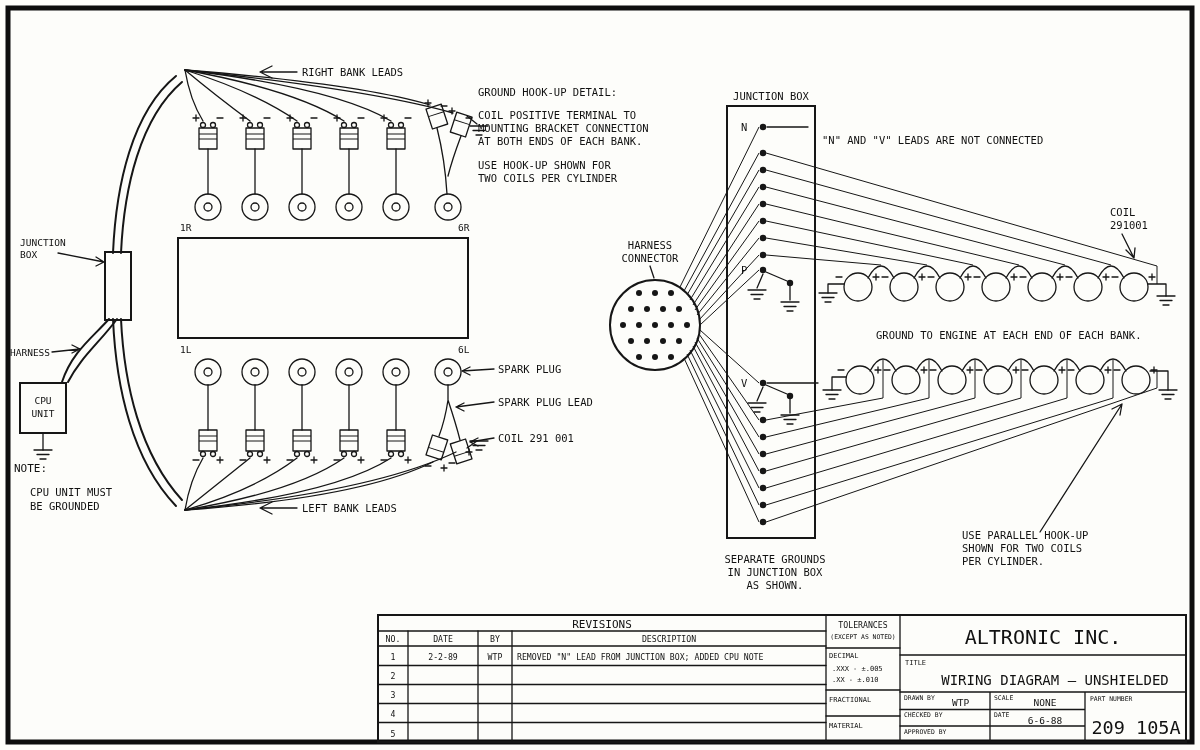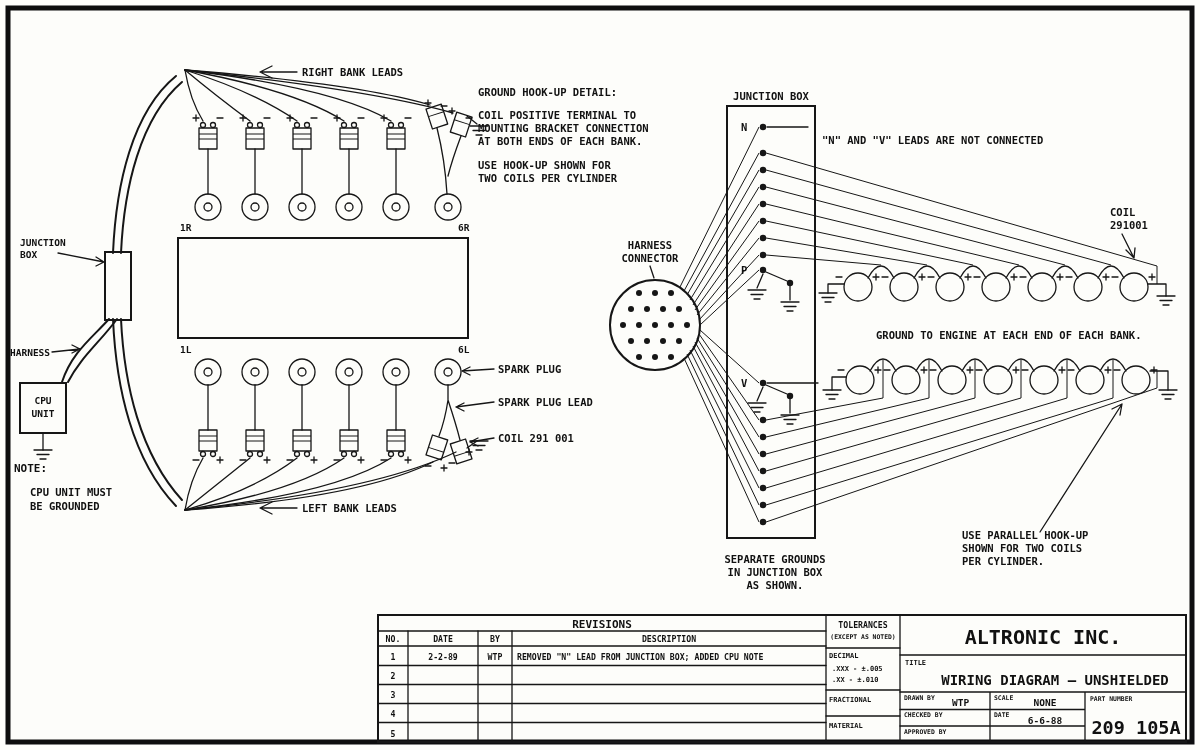--- a/index.html
+++ b/index.html
@@ -1,16 +1,16 @@
 <!DOCTYPE html>
 <html><head>
 <meta charset="utf-8">
 <style>
   html,body{margin:0;padding:0;background:#ffffff;}
-  .sheet{position:relative;width:1200px;height:750px;background:#fdfdfa;overflow:hidden;font-weight:bold;}
+  .sheet{position:relative;width:1200px;height:750px;background:#fdfdfa;overflow:hidden;}
   svg{position:absolute;left:0;top:0;}
   .ln{stroke:#161616;stroke-width:1.3;fill:none;stroke-linecap:round;stroke-linejoin:round;}
   .ln2{stroke:#161616;stroke-width:2;fill:none;stroke-linecap:round;}
   .thin{stroke:#161616;stroke-width:1;fill:none;}
   .dot{fill:#161616;stroke:none;}
   text{font-family:"DejaVu Sans Mono",monospace;fill:#111;stroke:none;}
   .tx{font-size:10.5px;}
   .t9{font-size:9.5px;}
   .t8{font-size:8.2px;}
   .t7{font-size:7px;}

